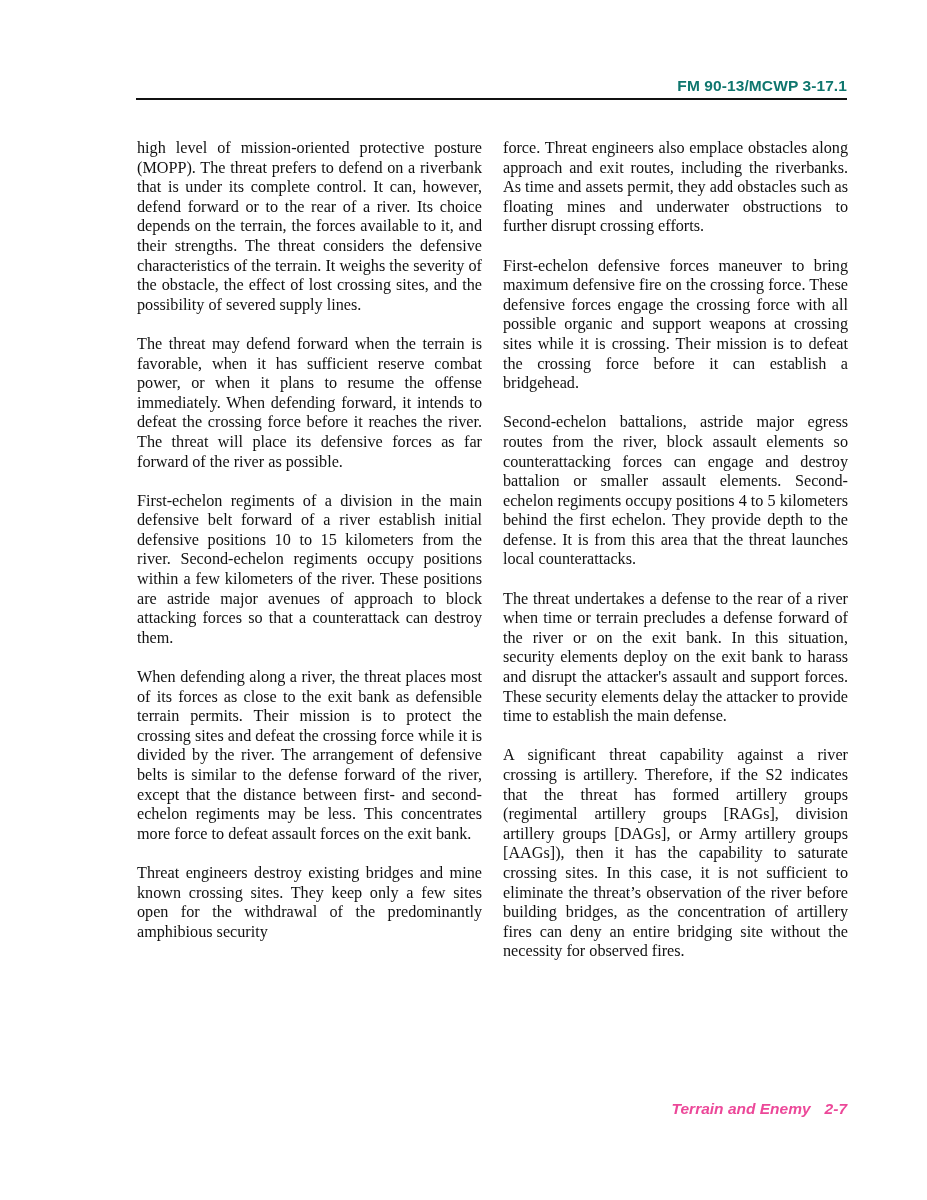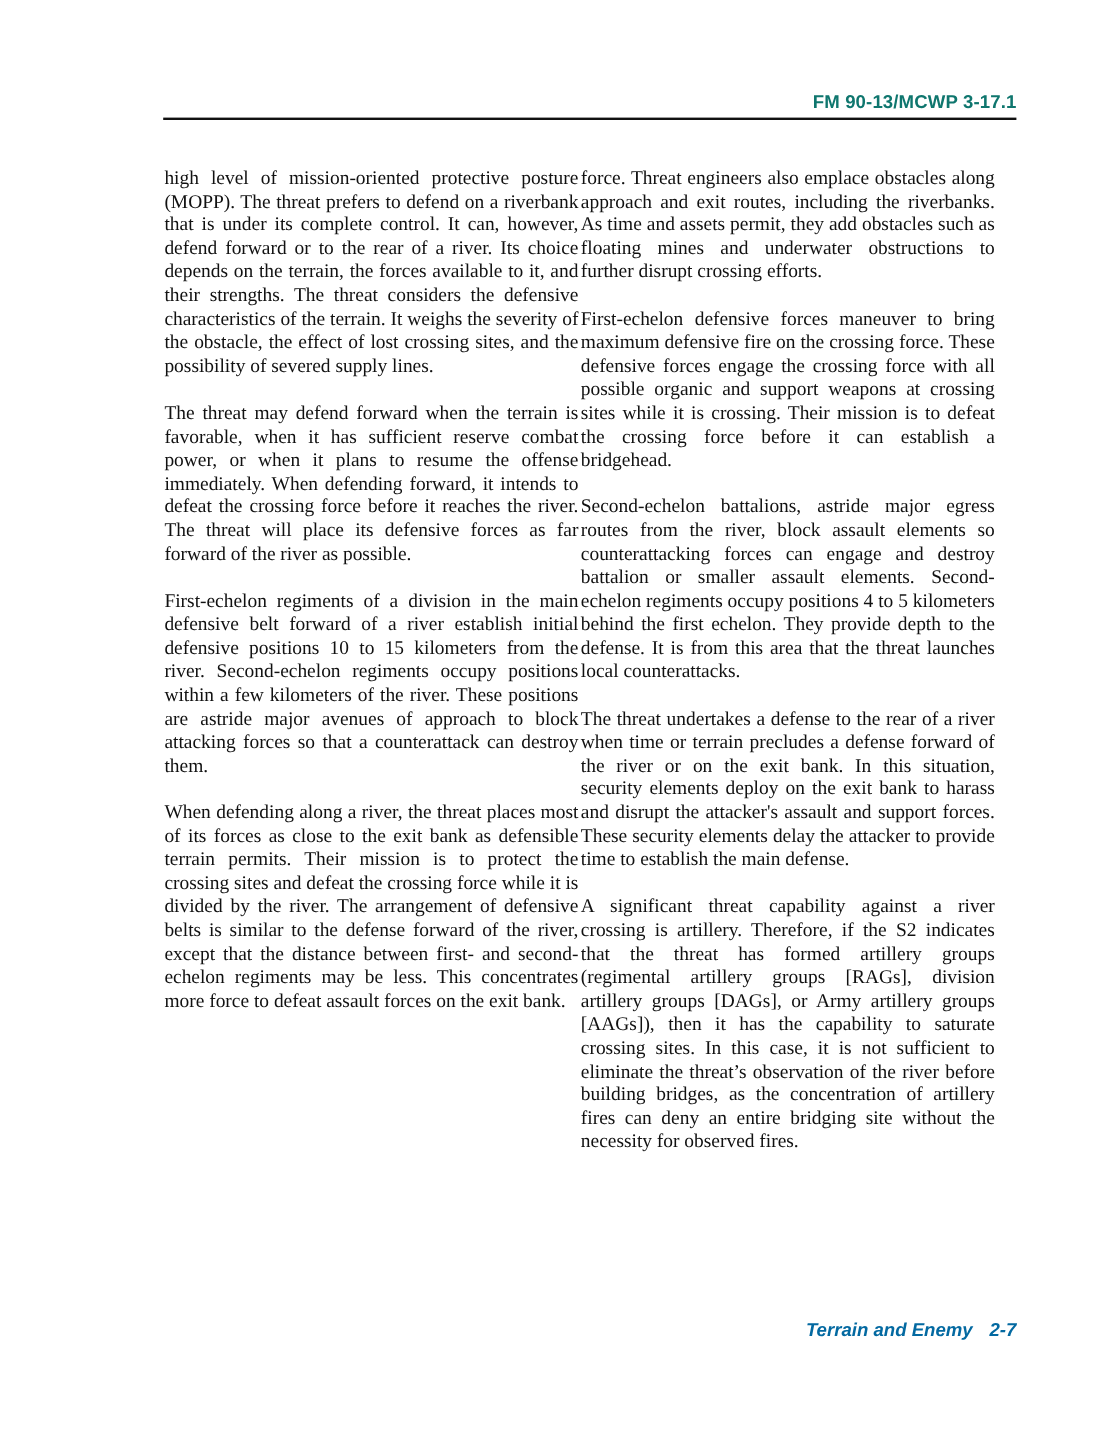--- a/index.html
+++ b/index.html
@@ -11,42 +11,43 @@
   }
   .header-rule {
     position: absolute; top: 98px; left: 136px; width: 711px; height: 2px; background: #111;
   }
   .column {
     position: absolute; top: 139px; width: 345px;
     font-family: "Liberation Serif", serif; font-size: 16.2px; line-height: 19.6px;
     text-align: justify; hyphens: none;
   }
   .col-left { left: 137px; }
-  .col-right { left: 484px; }
+  .col-right { left: 503px; }
   .para { margin: 0 0 19.6px 0; }
   .footer {
     position: absolute; top: 1100px; right: 80px;
     font-family: "Liberation Sans", sans-serif; font-weight: bold; font-style: italic; font-size: 15.5px;
-    color: #0369a1;
+    color: #ec4899;
   }
   .footer .page-num { margin-left: 14px; }
 </style>
 </head>
 <body>
 
 <div>
   <div class="header-title">FM 90-13/MCWP 3-17.1</div>
   <div class="header-rule"></div>
 </div>
 
 <div class="column col-left">
   <p class="para">high level of mission-oriented protective posture (MOPP). The threat prefers to defend on a riverbank that is under its com­plete control. It can, however, defend for­ward or to the rear of a river. Its choice depends on the terrain, the forces available to it, and their strengths. The threat consid­ers the defensive characteristics of the ter­rain. It weighs the severity of the obstacle, the effect of lost crossing sites, and the pos­sibility of severed supply lines.</p>
   <p class="para">The threat may defend forward when the terrain is favorable, when it has sufficient reserve combat power, or when it plans to resume the offense immediately. When defending forward, it intends to defeat the crossing force before it reaches the river. The threat will place its defensive forces as far forward of the river as possible.</p>
   <p class="para">First-echelon regiments of a division in the main defensive belt forward of a river estab­lish initial defensive positions 10 to 15 kilo­meters from the river. Second-echelon regiments occupy positions within a few kilometers of the river. These positions are astride major avenues of approach to block attacking forces so that a counterattack can destroy them.</p>
   <p class="para">When defending along a river, the threat places most of its forces as close to the exit bank as defensible terrain permits. Their mission is to protect the crossing sites and defeat the crossing force while it is divided by the river. The arrangement of defensive belts is similar to the defense forward of the river, except that the distance between first- and second-echelon regiments may be less. This concentrates more force to defeat assault forces on the exit bank.</p>
+  <p class="para">Threat engineers destroy existing bridges and mine known crossing sites. They keep only a few sites open for the withdrawal of the predominantly amphibious security</p>
 </div>
 
 <div class="column col-right">
   <p class="para">force. Threat engineers also emplace obsta­cles along approach and exit routes, includ­ing the riverbanks. As time and assets permit, they add obstacles such as floating mines and underwater obstructions to fur­ther disrupt crossing efforts.</p>
   <p class="para">First-echelon defensive forces maneuver to bring maximum defensive fire on the cross­ing force. These defensive forces engage the crossing force with all possible organic and support weapons at crossing sites while it is crossing. Their mission is to defeat the cross­ing force before it can establish a bridgehead.</p>
   <p class="para">Second-echelon battalions, astride major egress routes from the river, block assault elements so counterattacking forces can engage and destroy battalion or smaller assault elements. Second-echelon regi­ments occupy positions 4 to 5 kilometers behind the first echelon. They provide depth to the defense. It is from this area that the threat launches local counterattacks.</p>
   <p class="para">The threat undertakes a defense to the rear of a river when time or terrain precludes a defense forward of the river or on the exit bank. In this situation, security elements deploy on the exit bank to harass and dis­rupt the attacker's assault and support forces. These security elements delay the attacker to provide time to establish the main defense.</p>
   <p class="para">A significant threat capability against a river crossing is artillery. Therefore, if the S2 indicates that the threat has formed artillery groups (regimental artillery groups [RAGs], division artillery groups [DAGs], or Army artillery groups [AAGs]), then it has the capability to saturate crossing sites. In this case, it is not sufficient to eliminate the threat’s observation of the river before building bridges, as the concentration of artillery fires can deny an entire bridging site without the necessity for observed fires.</p>
 </div>
 

